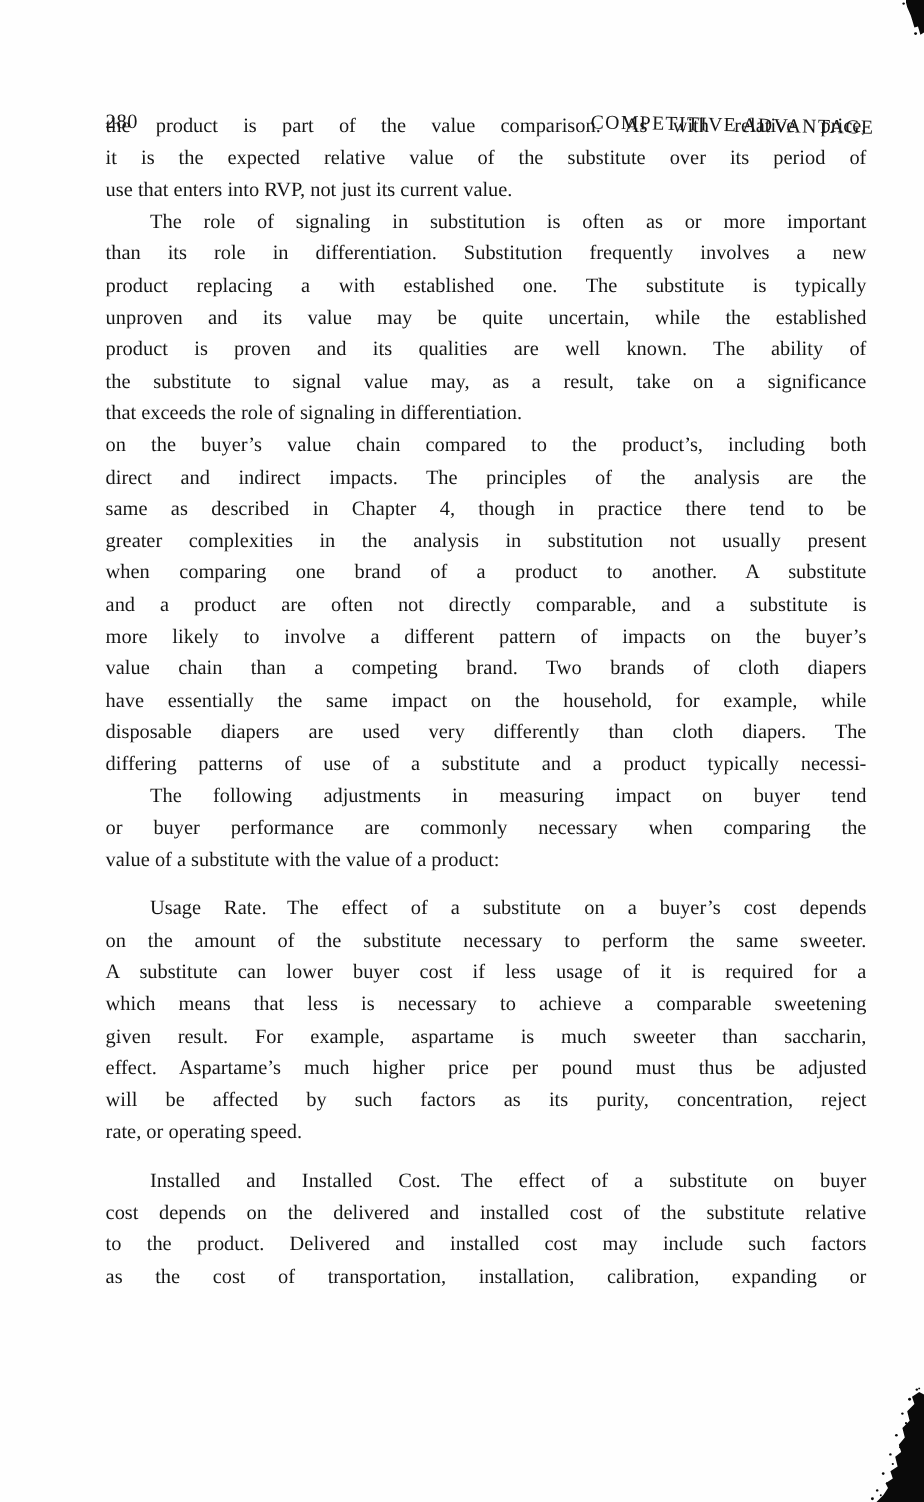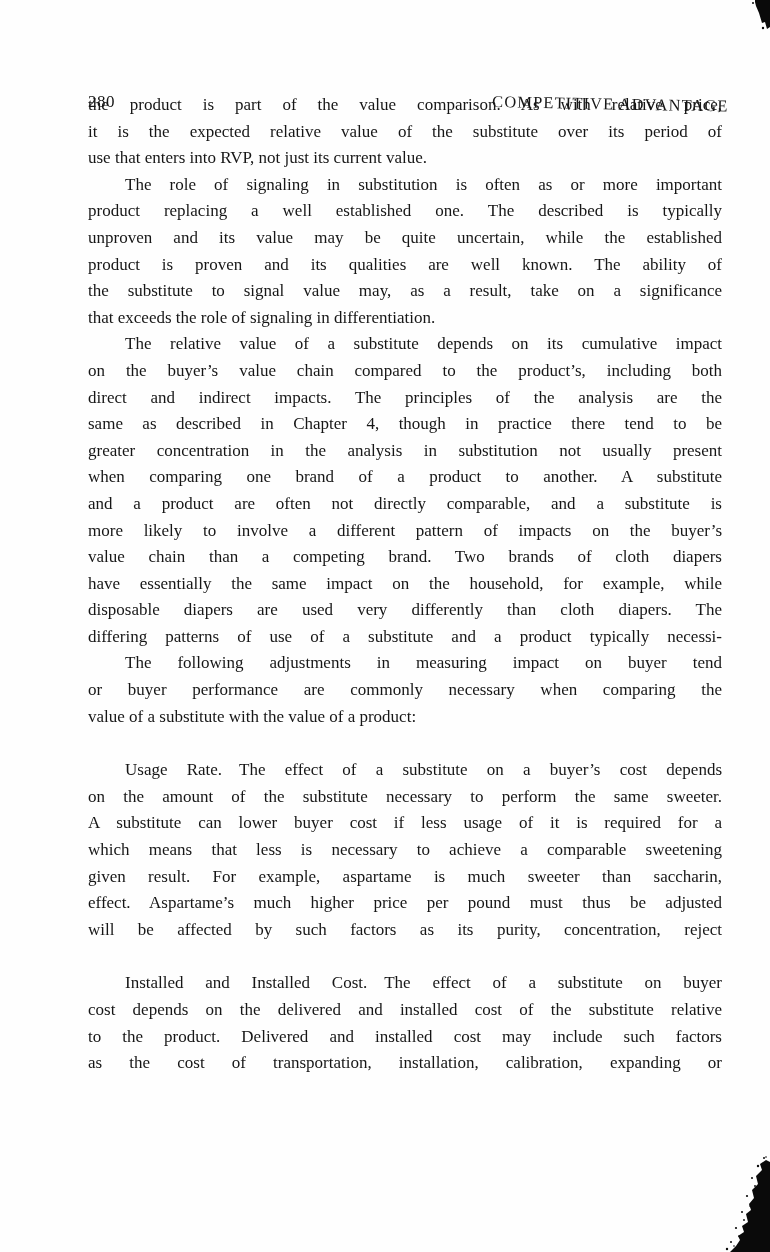--- a/index.html
+++ b/index.html
@@ -31,21 +31,21 @@
     transform-origin: left bottom;
   }
   .page-body {
     position: absolute;
     left: 88px;
     top: 92px;
     width: 634px;
     font-size: 17px;
   }
   .paragraph { margin: 0; }
-  .paragraph.spaced { margin-top: 27px; }
+  .paragraph.spaced { margin-top: 14px; }
   .line {
     height: 26.6px;
     line-height: 26.6px;
     text-align: justify;
     text-align-last: justify;
     white-space: normal;
     overflow: visible;
   }
   .line.last { text-align-last: left; }
   .line.indent { text-indent: 37px; }
@@ -65,32 +65,32 @@
   </div>
 
   <div class="page-body">
       <div class="paragraph">
         <div class="line"><span>the product is part of the value comparison. As with relative price,</span></div>
         <div class="line"><span>it is the expected relative value of the substitute over its period of</span></div>
         <div class="line last"><span>use that enters into RVP, not just its current value.</span></div>
       </div>
       <div class="paragraph">
         <div class="line indent"><span>The role of signaling in substitution is often as or more important</span></div>
-        <div class="line"><span>product replacing a well established one. The described is typically</span></div>
+        <div class="line"><span>than its role in differentiation. Substitution frequently involves a new</span></div>
+        <div class="line"><span>product replacing a with established one. The substitute is typically</span></div>
         <div class="line"><span>unproven and its value may be quite uncertain, while the established</span></div>
         <div class="line"><span>product is proven and its qualities are well known. The ability of</span></div>
         <div class="line"><span>the substitute to signal value may, as a result, take on a significance</span></div>
         <div class="line last"><span>that exceeds the role of signaling in differentiation.</span></div>
       </div>
       <div class="paragraph">
-        <div class="line indent"><span>The relative value of a substitute depends on its cumulative impact</span></div>
         <div class="line"><span>on the buyer’s value chain compared to the product’s, including both</span></div>
         <div class="line"><span>direct and indirect impacts. The principles of the analysis are the</span></div>
         <div class="line"><span>same as described in Chapter 4, though in practice there tend to be</span></div>
-        <div class="line"><span>greater concentration in the analysis in substitution not usually present</span></div>
+        <div class="line"><span>greater complexities in the analysis in substitution not usually present</span></div>
         <div class="line"><span>when comparing one brand of a product to another. A substitute</span></div>
         <div class="line"><span>and a product are often not directly comparable, and a substitute is</span></div>
         <div class="line"><span>more likely to involve a </span><span class="it">different</span><span> pattern of impacts on the buyer’s</span></div>
         <div class="line"><span>value chain than a competing brand. Two brands of cloth diapers</span></div>
         <div class="line"><span>have essentially the same impact on the household, for example, while</span></div>
         <div class="line"><span>disposable diapers are used very differently than cloth diapers. The</span></div>
         <div class="line"><span>differing patterns of use of a substitute and a product typically necessi-</span></div>
       </div>
       <div class="paragraph">
         <div class="line indent"><span>The following adjustments in measuring impact on buyer tend</span></div>
@@ -98,20 +98,21 @@
         <div class="line last"><span>value of a substitute with the value of a product:</span></div>
       </div>
       <div class="paragraph spaced">
         <div class="line indent"><span class="it">Usage Rate.</span><span> The effect of a substitute on a buyer’s cost depends</span></div>
         <div class="line"><span>on the amount of the substitute necessary to perform the same sweeter.</span></div>
         <div class="line"><span>A substitute can lower buyer cost if less usage of it is required for a</span></div>
         <div class="line"><span>which means that less is necessary to achieve a comparable sweetening</span></div>
         <div class="line"><span>given result. For example, aspartame is much sweeter than saccharin,</span></div>
         <div class="line"><span>effect. Aspartame’s much higher price per pound must thus be adjusted</span></div>
         <div class="line"><span>will be affected by such factors as its purity, concentration, reject</span></div>
+        <div class="line last"><span>rate, or operating speed.</span></div>
       </div>
       <div class="paragraph spaced">
         <div class="line indent"><span class="it">Installed and Installed Cost.</span><span> The effect of a substitute on buyer</span></div>
         <div class="line"><span>cost depends on the delivered and installed cost of the substitute relative</span></div>
         <div class="line"><span>to the product. Delivered and installed cost may include such factors</span></div>
         <div class="line"><span>as the cost of transportation, installation, calibration, expanding or</span></div>
       </div>
     </div>
 
   <svg class="artifact top-right" width="24" height="32" viewBox="0 0 24 32">

